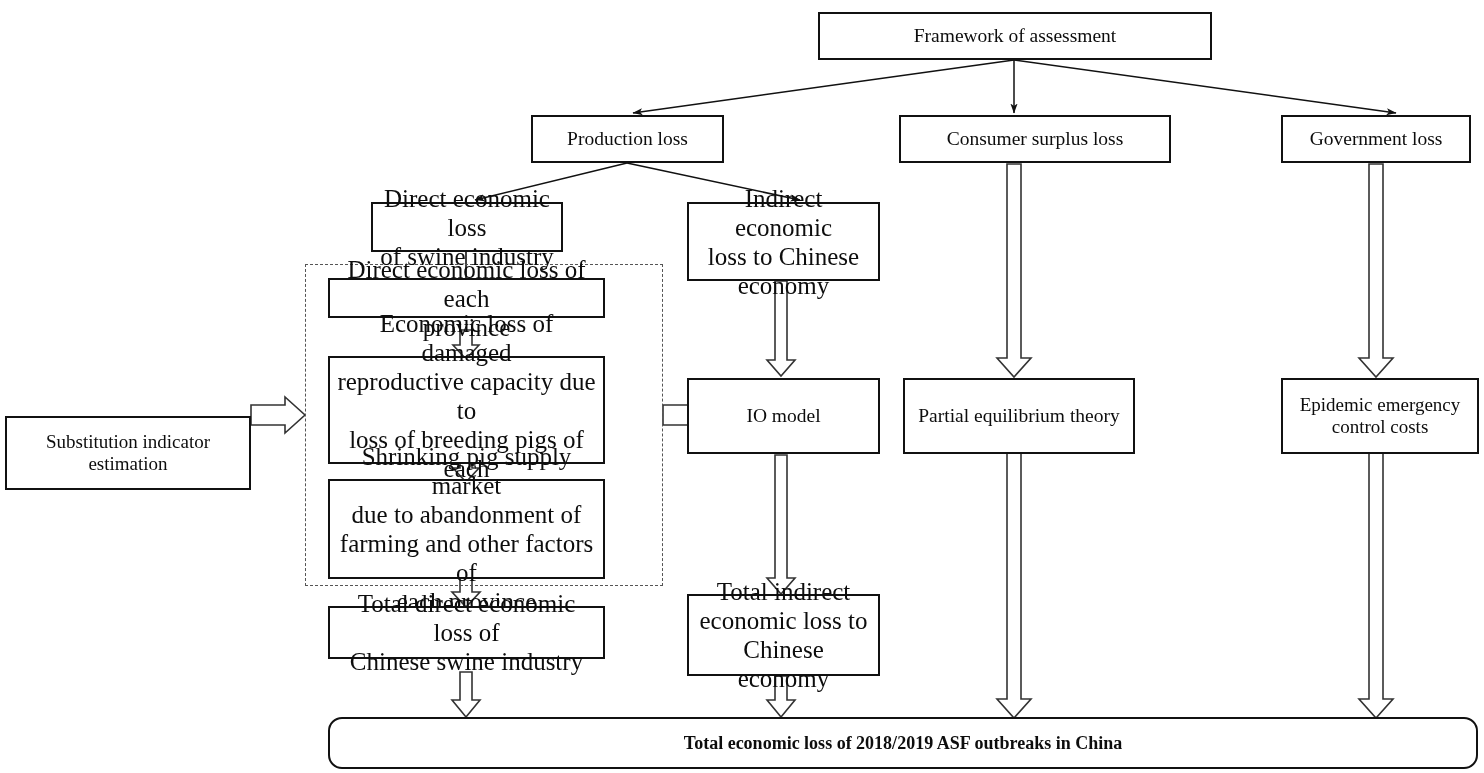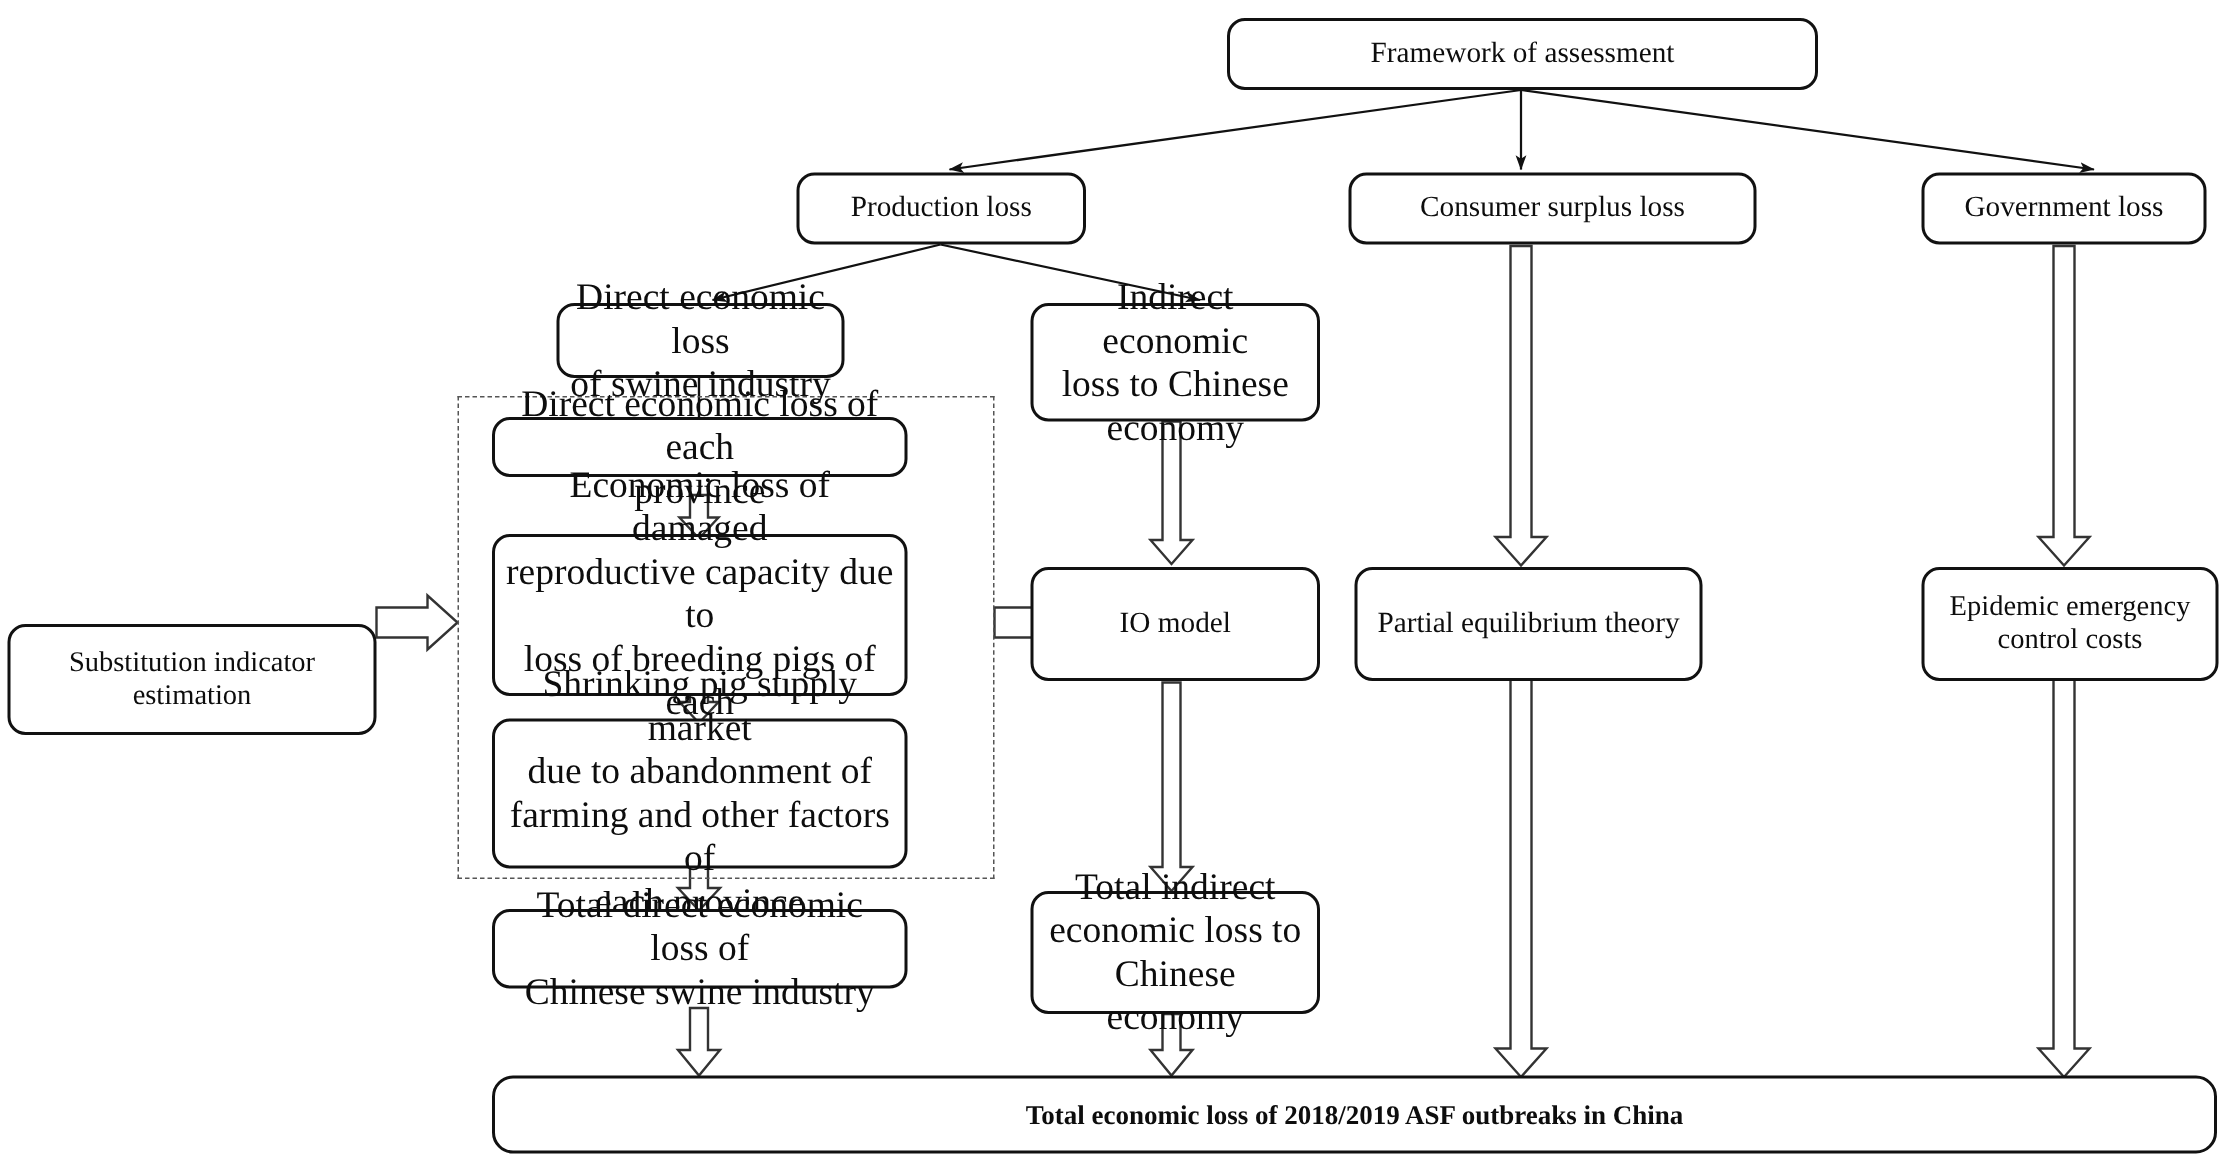--- a/index.html
+++ b/index.html
@@ -21,21 +21,21 @@
     top: 0;
     width: 1484px;
     height: 773px;
     pointer-events: none;
   }
   .node {
     position: absolute;
     box-sizing: border-box;
     background: #ffffff;
     border: 2.2px solid #111111;
-    border-radius: 12px;
+    border-radius: 0;
     display: flex;
     align-items: center;
     justify-content: center;
     text-align: center;
     color: #0d0d0d;
     line-height: 1.16;
     padding: 2px 6px;
     z-index: 3;
   }
   .node .txt {

